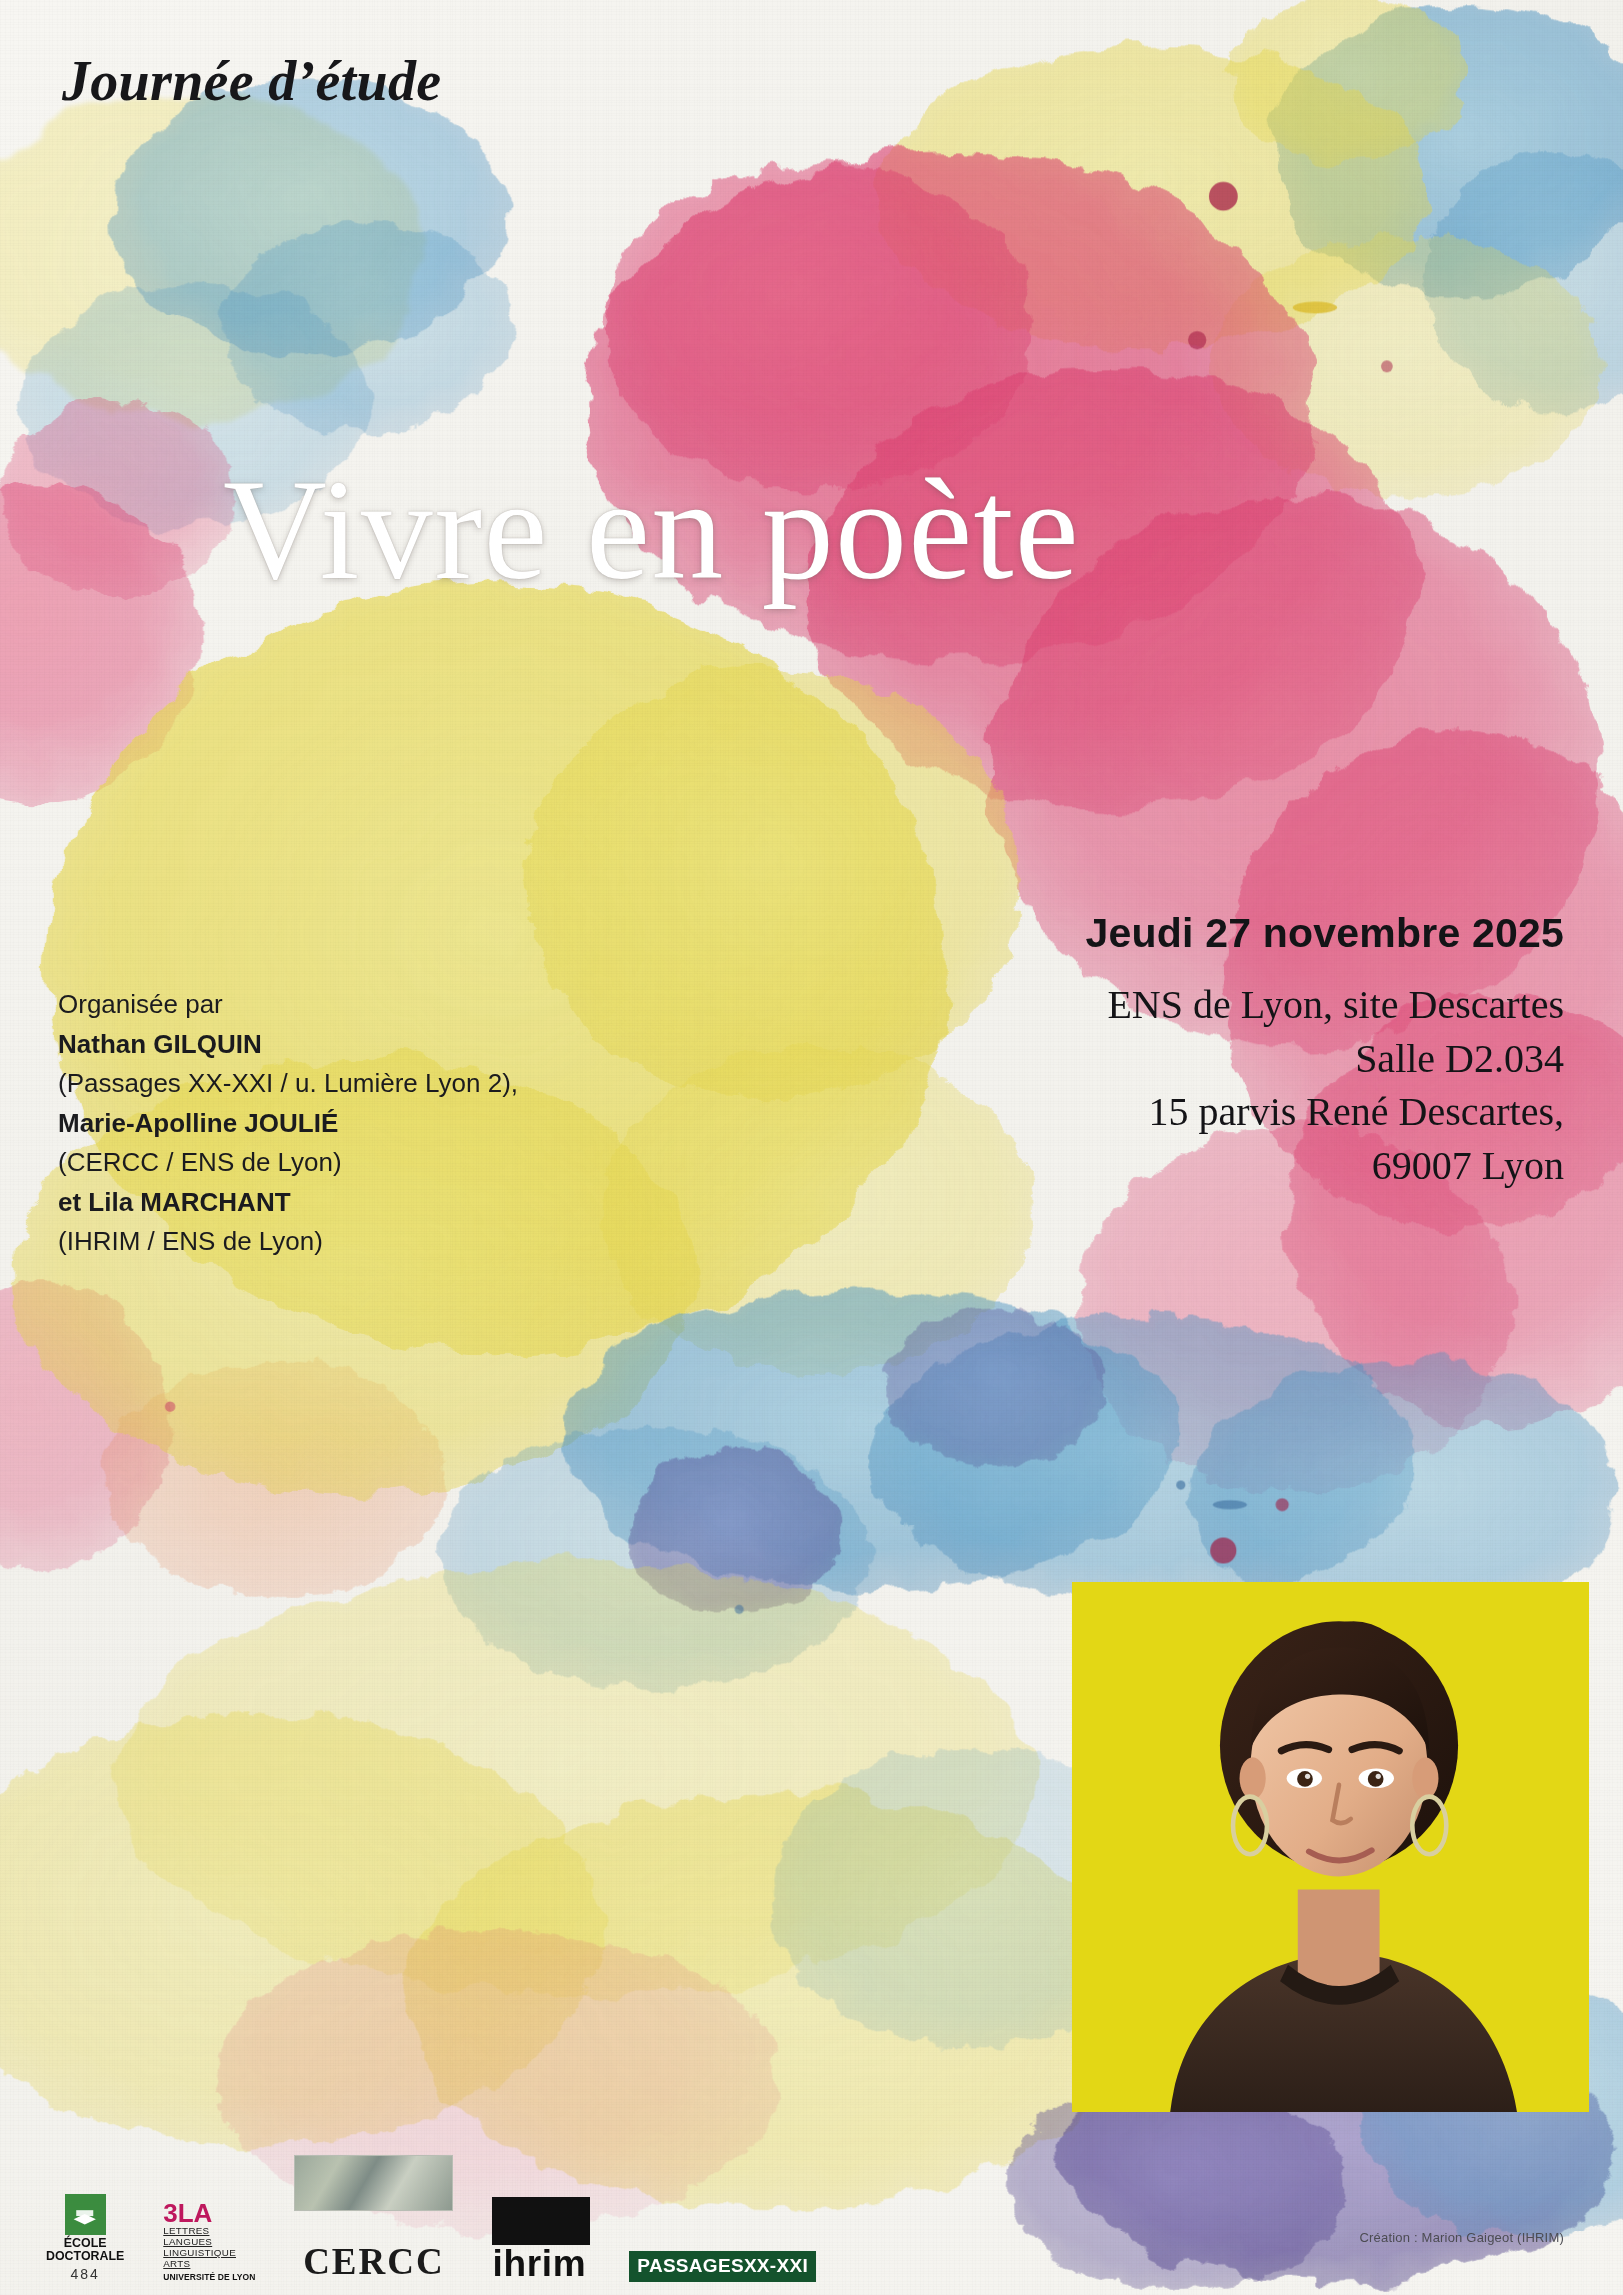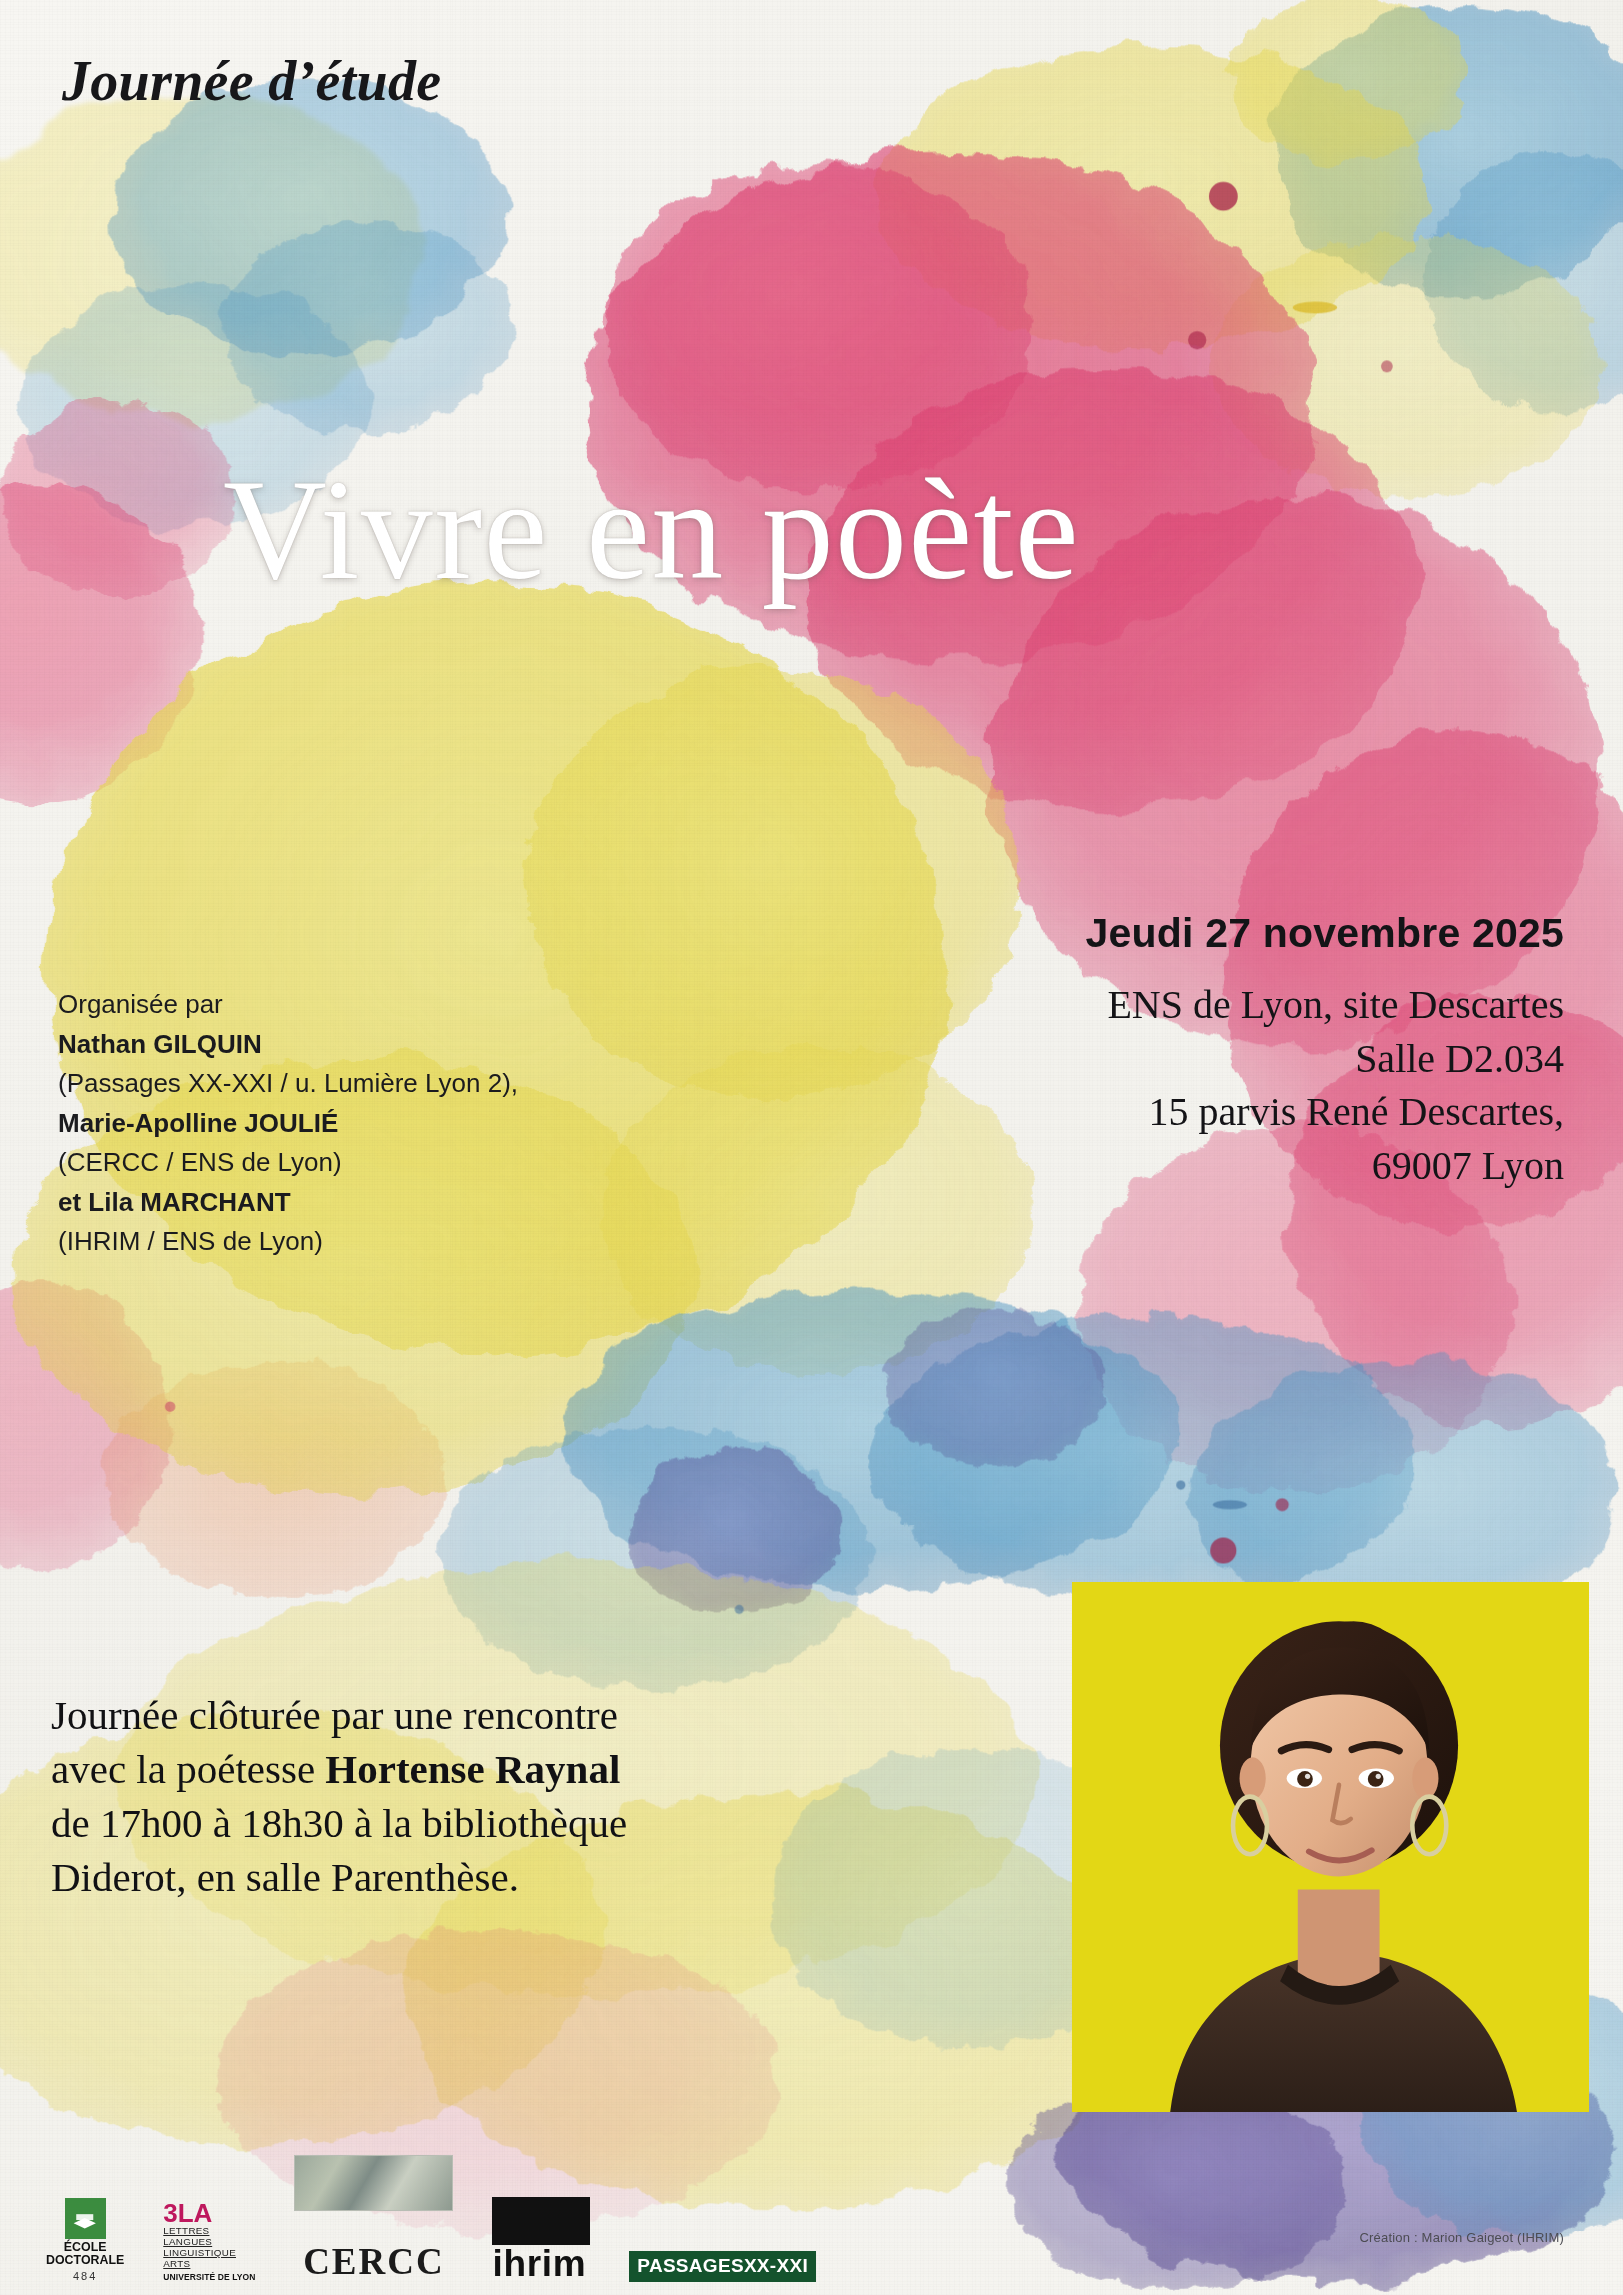--- a/index.html
+++ b/index.html
@@ -145,21 +145,21 @@
 
   
   .logo-ed { flex-direction: column; align-items: center; gap: 2.6px; }
   .logo-ed .sq {
     width: 41px; height: 41px; background: #3b8c3f;
     display: flex; align-items: center; justify-content: center;
   }
   .logo-ed .ed-txt {
     font-size: 12.4px; font-weight: bold; color: #111; text-align: center; line-height: 1.05;
   }
-  .logo-ed .ed-sub { font-size: 11px; color: #333; letter-spacing: 2px; }
+  .logo-ed .ed-sub { font-size: 14px; color: #333; letter-spacing: 2px; }
 
   
   .logo-3la { flex-direction: column; align-items: flex-start; }
   .logo-3la .big { font-size: 26px; font-weight: bold; color: #be185d; line-height: 0.95; }
   .logo-3la .small { font-size: 9.8px; color: #222; line-height: 1.12; letter-spacing: 0.3px; text-decoration: underline;}
   .logo-3la .univ { font-size: 8.5px; font-weight: bold; color: #111; margin-top: 2px; letter-spacing: 0.1px;}
 
   
   .logo-cercc { flex-direction: column; align-items: center; }
   .logo-cercc .img {
@@ -320,28 +320,20 @@
   <div class="content eventinfo">
     <div class="date">Jeudi 27 novembre 2025</div>
     <div class="addr">
       <div>ENS de Lyon, site Descartes</div>
       <div>Salle D2.034</div>
       <div>15 parvis René Descartes,</div>
       <div>69007 Lyon</div>
     </div>
   </div>
 
-  <div class="content closing">
-    <div>Journée clôturée par une rencontre</div>
-    <div>
-      <span>avec la poétesse </span><span class="b">Hortense Raynal</span>
-    </div>
-    <div>de 17h00 à 18h30 à la bibliothèque</div>
-    <div>Diderot, en salle Parenthèse.</div>
-  </div>
 
   <div class="portrait">
     <svg viewBox="0 0 790 810" width="517" height="530">
       <defs>
         <linearGradient id="skin" x1="0" y1="0" x2="1" y2="1">
           <stop offset="0%" stop-color="#f1c8a8"></stop>
           <stop offset="60%" stop-color="#e2ad88"></stop>
           <stop offset="100%" stop-color="#c58f6d"></stop>
         </linearGradient>
         <linearGradient id="hairg" x1="0" y1="0" x2="1" y2="1">

